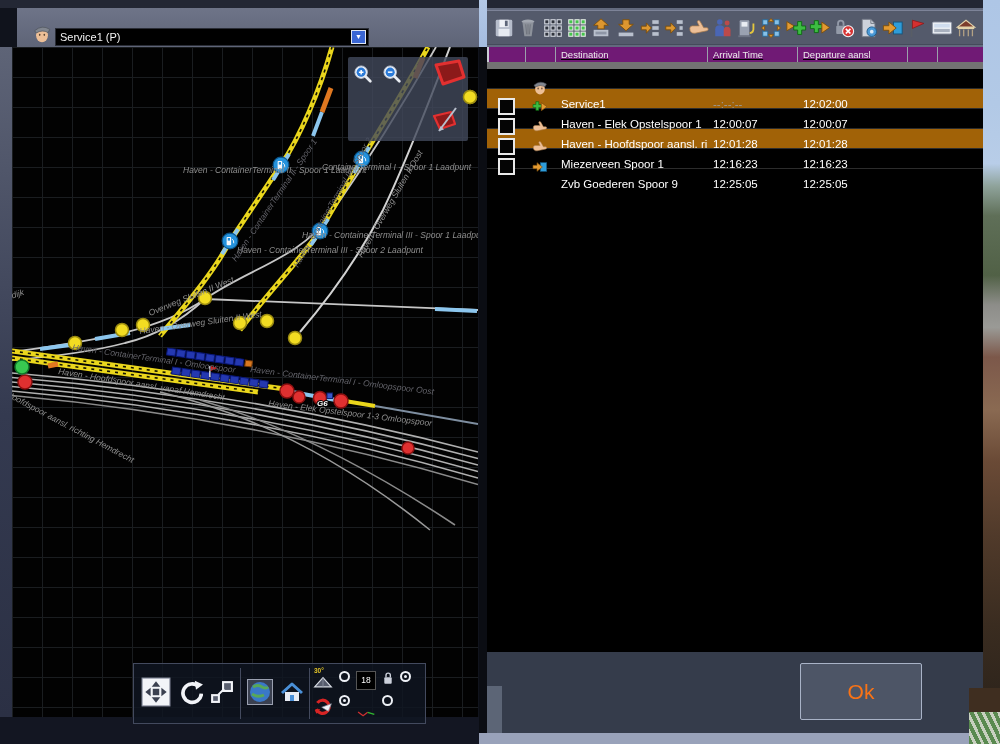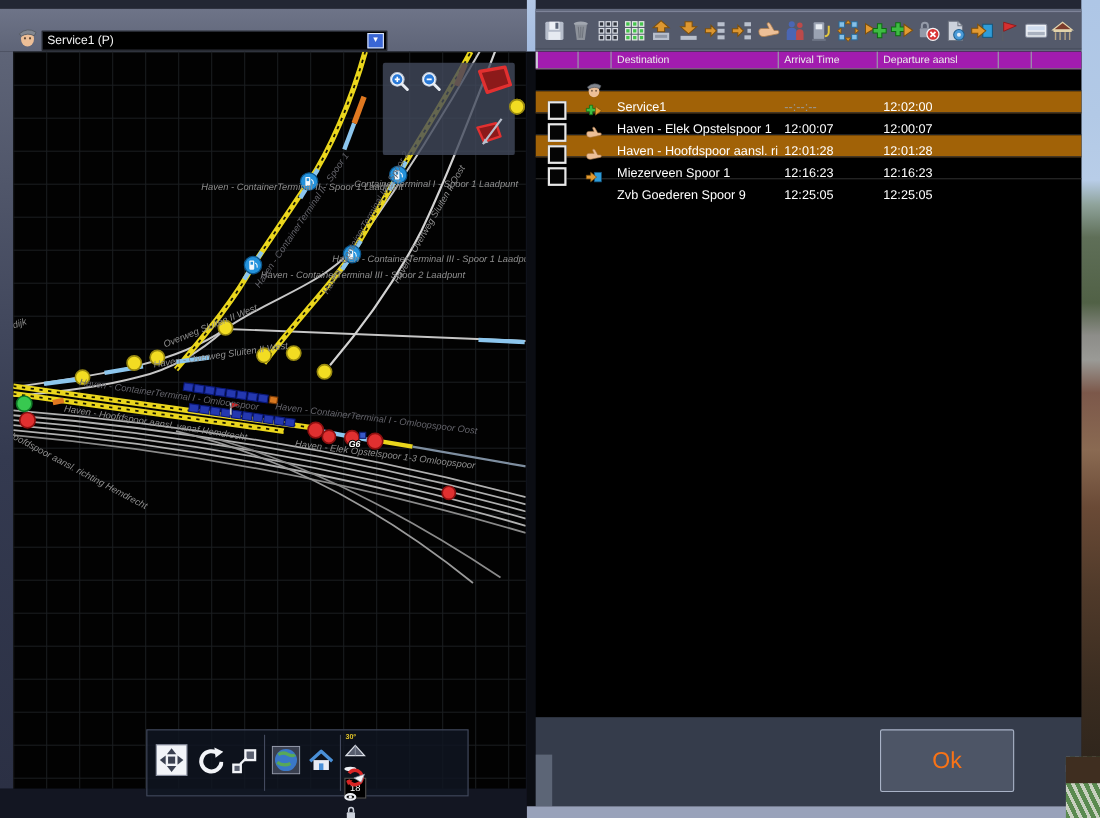--- a/index.html
+++ b/index.html
@@ -1,21 +1,21 @@
 <!DOCTYPE html>
 <html><head>
 <meta charset="utf-8">
 <style>
   html,body{margin:0;padding:0;background:#10131c;}
   body{font-family:"Liberation Sans",sans-serif;}
   #stage{position:relative;width:1000px;height:744px;overflow:hidden;background:#10131c;}
   .abs{position:absolute;}
   
   #top-dark{left:0;top:0;width:983px;height:8px;background:#232734;}
-  #left-header{left:0;top:8px;width:479px;height:39px;background:linear-gradient(#6e7488,#5e6477);}
+  #left-header{left:17px;top:8px;width:479px;height:39px;background:linear-gradient(#6e7488,#5e6477);}
   #left-margin{left:0;top:47px;width:12px;height:670px;background:linear-gradient(#5e6477,#343a50 55%,#2b3044);}
   #service-dd{left:38px;top:20px;width:312px;height:16px;background:#000;border:1px solid #2a2d36;display:flex;align-items:center;}
   #service-dd span{color:#f2f2f2;font-size:11px;padding-left:4px;white-space:nowrap;}
   #dd-btn{position:absolute;right:2px;top:1px;width:13px;height:12px;background:#3a66d4;border:1px solid #dfe6f2;color:#fff;font-size:7px;line-height:12px;text-align:center;}
   
   #map{left:12px;top:47px;width:466px;height:670px;background-color:#020202;
        background-image:linear-gradient(#1a1d20 1px,transparent 1px),linear-gradient(90deg,#1a1d20 1px,transparent 1px);
        background-size:30px 30px;overflow:hidden;font-style:italic;}
   #map svg{display:block;}
   #map-bottom-strip{left:0;top:717px;width:479px;height:27px;background:#131622;}
@@ -25,29 +25,29 @@
   #map-toolbar{left:133px;top:663px;width:291px;height:59px;background:rgba(16,22,34,.82);border:1px solid #434a5e;display:flex;align-items:center;}
   .mtb-sep{width:1px;height:51px;background:#434a5e;margin:0 3px;}
   .mtb-btn{margin:0 3px;}
   #pan-btn{margin-left:7px;}
   .tinybox{position:relative;width:20px;height:20px;}
   .tinylab{position:absolute;left:1px;top:-4px;font-size:6.5px;color:#e2c428;font-weight:bold;}
   .radio{width:11px;height:11px;border:2px solid #eef1f6;border-radius:50%;box-sizing:border-box;}
   .radio.sel{display:flex;align-items:center;justify-content:center;}
   .radio.sel::after{content:"";width:3px;height:3px;background:#eef1f6;border-radius:50%;}
   #alt-box{width:18px;height:17px;background:#000;border:1px solid #555;color:#fff;font-size:8.5px;text-align:center;line-height:17px;}
-  .g3row{display:flex;gap:6px;height:22px;flex-direction:column;}
+  .g3row{display:flex;gap:6px;height:22px;}
   
   #sliver-top{left:479px;top:0;width:8px;height:47px;background:linear-gradient(#b4c8e6,#a4bce0);}
   #sliver{left:479px;top:47px;width:8px;height:686px;background:#0b0d13;}
   #right-header{left:487px;top:8px;width:496px;height:39px;background:#636a7e;}
   #toolbar-inset{position:absolute;left:0;top:2px;width:496px;height:35px;background:#545a6b;border-top:1px solid #7d8398;border-bottom:1px solid #454b5a;display:flex;align-items:center;justify-content:space-between;padding:0 5px;box-sizing:border-box;}
   .tbi{width:24px;height:24px;display:flex;align-items:center;justify-content:center;cursor:pointer;}
   #table{left:487px;top:47px;width:496px;height:605px;background:#000;}
-  #thead{display:grid;grid-template-columns:38px 30px 152px 90px 110px 30px 46px;height:15px;background:#a21caf;border-bottom:1px solid #737373;}
+  #thead{display:grid;grid-template-columns:38px 30px 152px 90px 110px 30px 46px;height:15px;background:#701a75;border-bottom:7px solid #737373;text-decoration:underline;}
   #thead .hc{font-size:9.5px;color:#ececec;line-height:15px;padding-left:5px;border-left:1px solid #9ba0ab;overflow:hidden;white-space:nowrap;}
   #thead .hc:first-child{border-left:2px solid #c9cdd6;}
   .row{display:grid;grid-template-columns:38px 30px 152px 90px 110px 30px 46px;height:19px;align-items:center;border-bottom:1px solid #2c2c2c;color:#fff;font-size:11.5px;}
   .row.alt{background:#a16207;}
   .row .dest,.row .tim{overflow:hidden;white-space:nowrap;margin-top:35px;}
   .row .dest{padding-left:6px;}
   .row .tim{padding-left:6px;}
   .dim{color:#9a9a9a;}
   .cbx{width:13px;height:13px;border:2px solid #e9e9e9;background:#050505;margin-left:11px;cursor:pointer;}
   .rowicon{display:flex;align-items:center;justify-content:center;}

